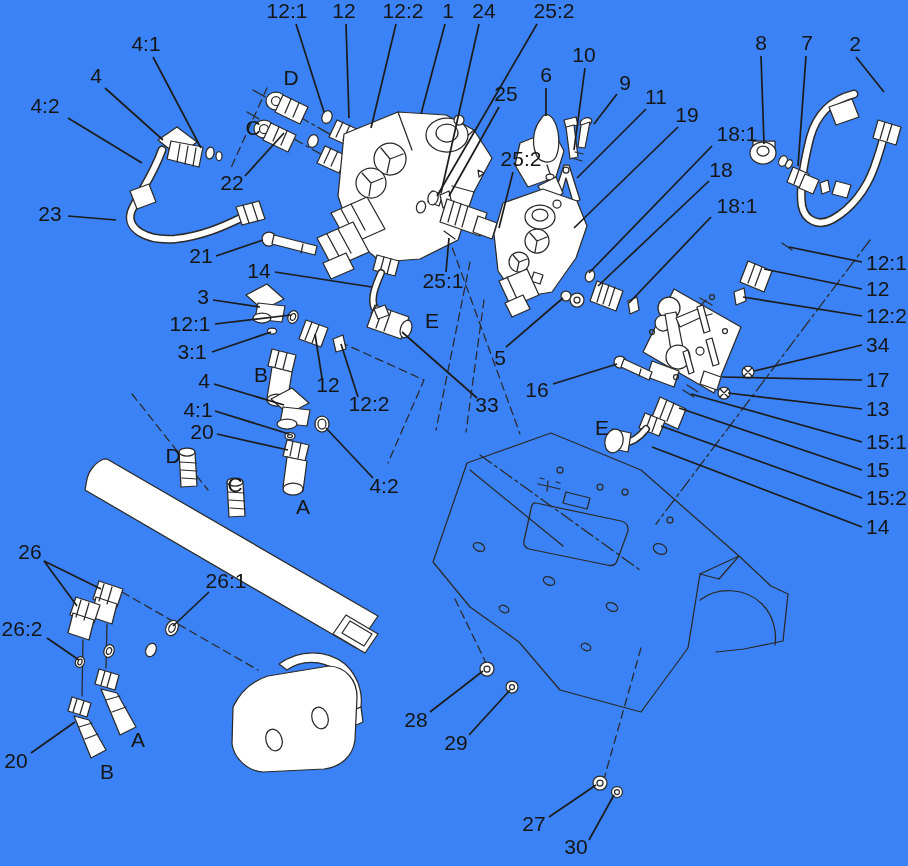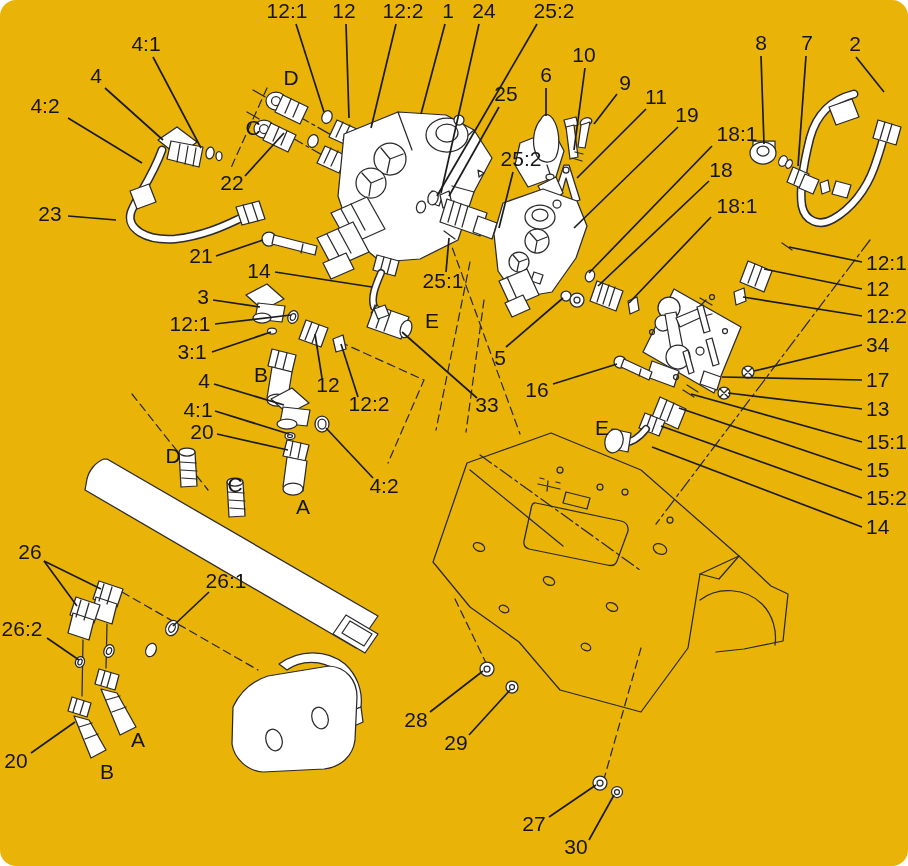--- a/index.html
+++ b/index.html
@@ -1,16 +1,16 @@
 <!DOCTYPE html>
 <html><head>
 <meta charset="utf-8">
 <style>
   html,body{margin:0;padding:0;background:#ffffff;}
-  .stage{position:relative;width:908px;height:866px;background:#eab308;overflow:hidden;border-radius:16px;}
+  .stage{position:relative;width:908px;height:866px;background:#3b82f6;overflow:hidden;}
   svg{display:block;}
   .art{stroke:#2a2a2a;stroke-width:1.25;fill:none;stroke-linecap:round;stroke-linejoin:round;}
   .fw{fill:#ffffff;}
   .dash{stroke-dasharray:8 5;}
   .dashdot{stroke-dasharray:14 4 3 4;}
   .hosedark{stroke:#2a2a2a;fill:none;}
   .hosewhite{stroke:#ffffff;fill:none;}
   .leader{stroke:#1c1c1c;stroke-width:1.7;fill:none;}
   .callout-label{font-family:"Liberation Sans","DejaVu Sans",sans-serif;font-size:21px;fill:#151515;}
 </style>

